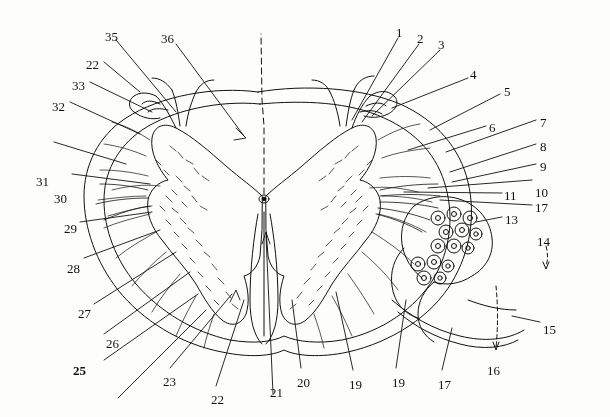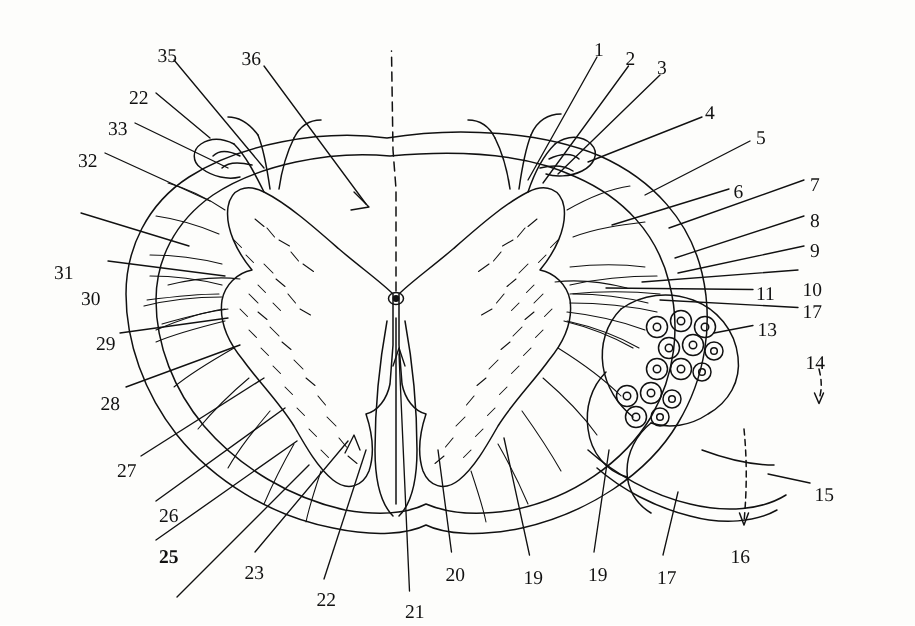--- a/index.html
+++ b/index.html
@@ -326,25 +326,25 @@
   <div class="label" style="left:504px; top:189px;">11</div>
   <div class="label" style="left:535px; top:201px;">17</div>
   <div class="label" style="left:505px; top:213px;">13</div>
   <div class="label" style="left:537px; top:235px;">14</div>
   <div class="label" style="left:543px; top:323px;">15</div>
   <div class="label" style="left:487px; top:364px;">16</div>
   <div class="label" style="left:438px; top:378px;">17</div>
   <div class="label" style="left:392px; top:376px;">19</div>
   <div class="label" style="left:349px; top:378px;">19</div>
   <div class="label" style="left:297px; top:376px;">20</div>
-  <div class="label" style="left:270px; top:401px;">21</div>
+  <div class="label" style="left:270px; top:386px;">21</div>
   <div class="label" style="left:211px; top:393px;">22</div>
   <div class="label" style="left:163px; top:375px;">23</div>
   <div class="label" style="left:104px; top:403px;margin-top:32px;">24</div>
-  <div class="label" style="left:106px;  top:364px;font-weight:bold;">25</div>
+  <div class="label" style="left:73px;  top:364px;font-weight:bold;">25</div>
   <div class="label" style="left:106px;  top:337px;">26</div>
   <div class="label" style="left:78px;  top:307px;">27</div>
   <div class="label" style="left:67px;  top:262px;">28</div>
   <div class="label" style="left:64px;  top:222px;">29</div>
   <div class="label" style="left:54px;  top:192px;text-align:right;">30</div>
   <div class="label" style="left:36px;  top:156px;margin-top:19px;">31</div>
   <div class="label" style="left:52px;  top:100px;">32</div>
   <div class="label" style="left:72px;  top:79px;">33</div>
   <div class="label" style="left:86px;  top:58px;">22</div>
   <div class="label" style="left:105px; top:30px;">35</div>

